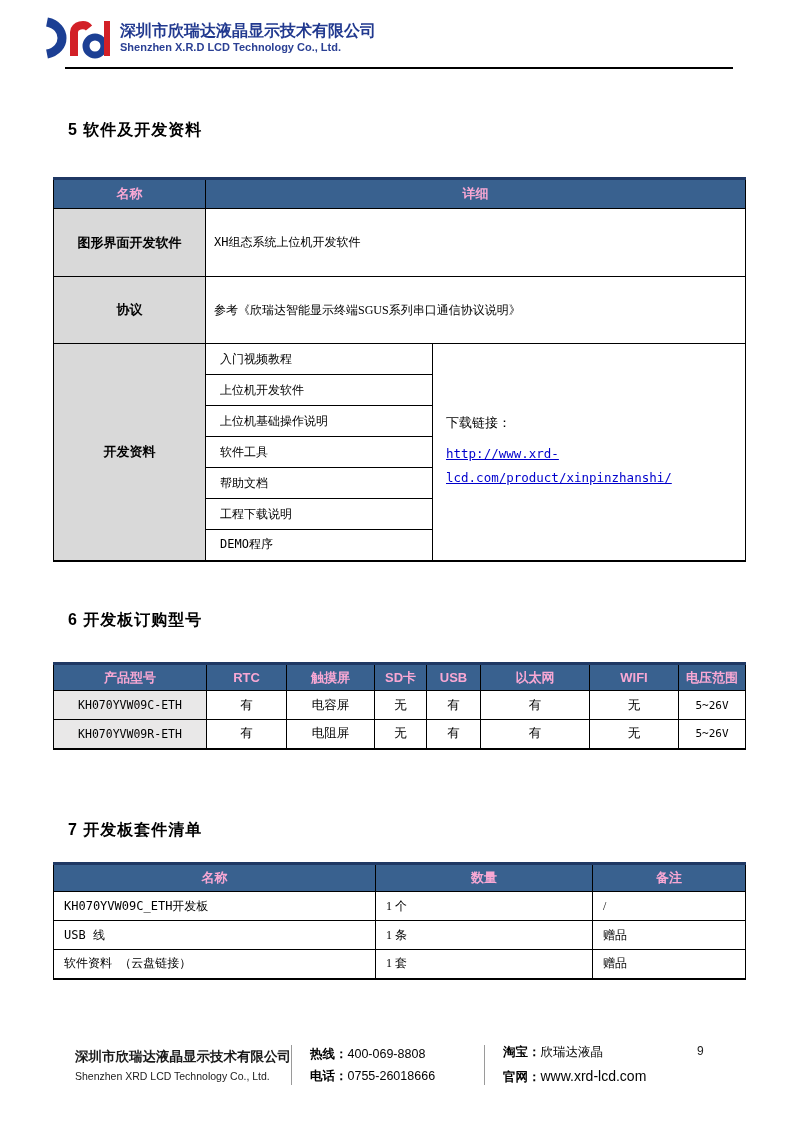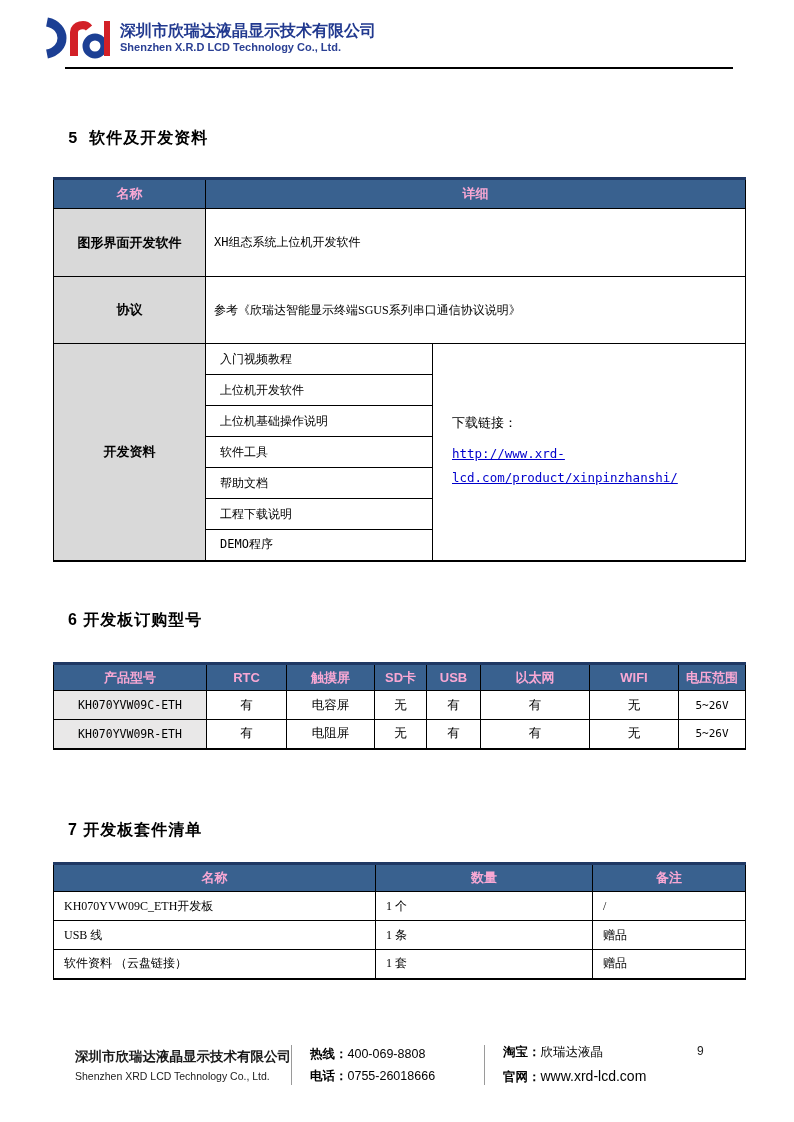--- a/index.html
+++ b/index.html
@@ -14,57 +14,57 @@
   .header { position:absolute; top:16px; left:40px; display:flex; align-items:center; }
   .logo { width:72px; height:44px; margin-right:8px; }
   .co-names { display:flex; flex-direction:column; line-height:1.25; }
   .co-cn { font-size:16px; font-weight:bold; color:#21398f; font-family:"Liberation Sans",sans-serif; }
   .co-en { font-size:11px; font-weight:bold; color:#2b4094; font-family:"Liberation Sans",sans-serif; }
   .head-rule { position:absolute; top:67px; left:65px; width:668px; height:2px; background:#000; }
 
   
   .sec-title { position:absolute; left:68px; font-size:16px; font-weight:bold; color:#000;
                font-family:"Liberation Sans","DejaVu Sans",sans-serif; letter-spacing:1px; }
-  .t5 { top:128px;font-family:Liberation Mono, monospace; } .t6 { top:610px; } .t7 { top:820px; }
+  .t5 { top:120px; } .t6 { top:610px; } .t7 { top:820px; }
 
   
   table { border-collapse:collapse; table-layout:fixed; position:absolute; left:53px; width:692px;
           font-size:12px; }
   th, td { border:1px solid #000; overflow:hidden; }
   thead th { background:#39618f; color:#f9a8d4; font-weight:bold; text-align:center;
              font-size:13px; font-family:"Liberation Sans","DejaVu Sans",sans-serif; }
   table { border-top:3px solid #1f3864; border-bottom:2px solid #000; }
 
   
   .table5 { top:177px; }
   .table5 thead tr { height:30px; }
   .table5 .lbl { background:#d9d9d9; font-weight:bold; text-align:center; font-size:13px; }
   .table5 .detail { padding-left:8px; text-align:left; }
   .mono { font-family:"DejaVu Sans Mono","Liberation Mono",monospace; }
   .table5 .r1 { height:68px; } .table5 .r2 { height:67px; }
   .table5 .sub { height:31px; }
   .table5 .item { padding-left:14px; text-align:left;margin-left:20px; }
-  .dl-cell { vertical-align:middle; padding-left:19px; }
+  .dl-cell { vertical-align:middle; padding-left:13px; }
   .dl-label { font-size:13px; margin-bottom:10px; }
   .dl-link { display:block; color:#0000cc; text-decoration:underline; font-size:12.5px;
              line-height:1.9; }
 
   
   .table6 { top:662px; }
   .table6 thead tr { height:27px; }
   .table6 tbody tr { height:29px; }
   .table6 td { text-align:center; font-size:12.5px; }
   .table6 .model { background:#e9e8e8; font-size:11.5px; }
   .table6 .volt { font-size:11px; }
 
   
   .table7 { top:862px; }
   .table7 thead tr { height:28px; }
   .table7 tbody tr { height:29px; }
-  .table7 td { text-align:left; padding-left:10px; font-size:12px;font-family:Liberation Serif, serif; }
+  .table7 td { text-align:left; padding-left:10px; font-size:12px; }
 
   
   .footer { position:absolute; top:1038px; left:53px; width:692px; height:54px;
             display:flex; align-items:center; font-family:"Liberation Sans","DejaVu Sans",sans-serif; }
   .f-co { width:238px; padding-left:22px; }
   .f-co-cn { font-size:13.5px; font-weight:bold; color:#1a1a1a; }
   .f-co-en { font-size:10.5px; color:#1a1a1a; margin-top:4px; }
   .f-div { width:1px; height:40px; background:#9a9a9a; }
   .f-contact { width:192px; padding-left:18px; font-size:12.5px; line-height:1.8; }
   .f-contact b, .f-web b { font-weight:bold; }

